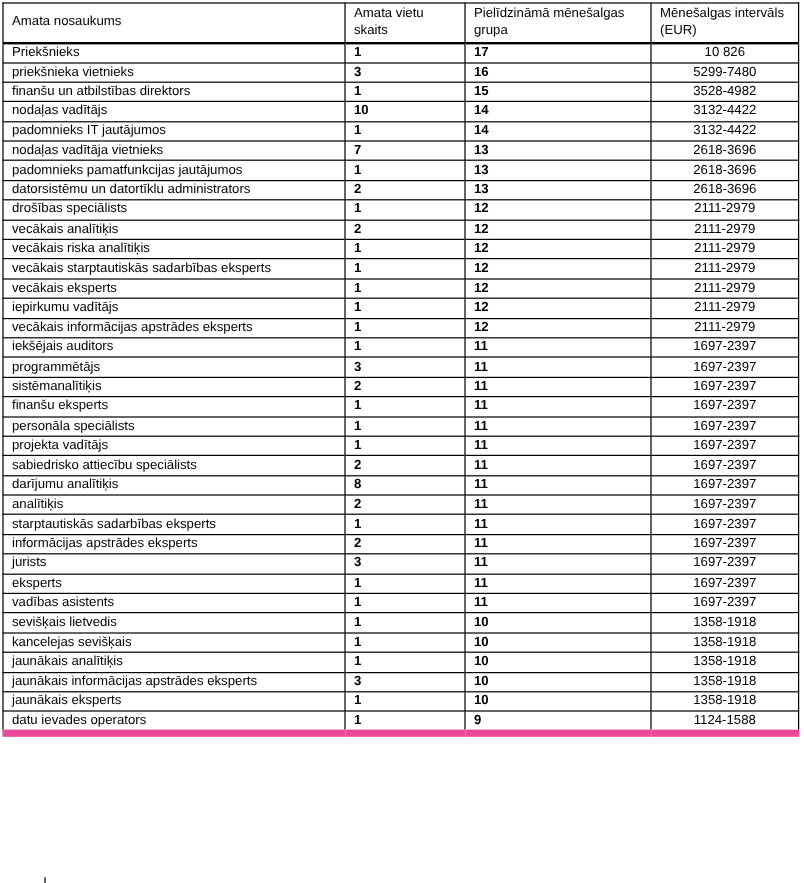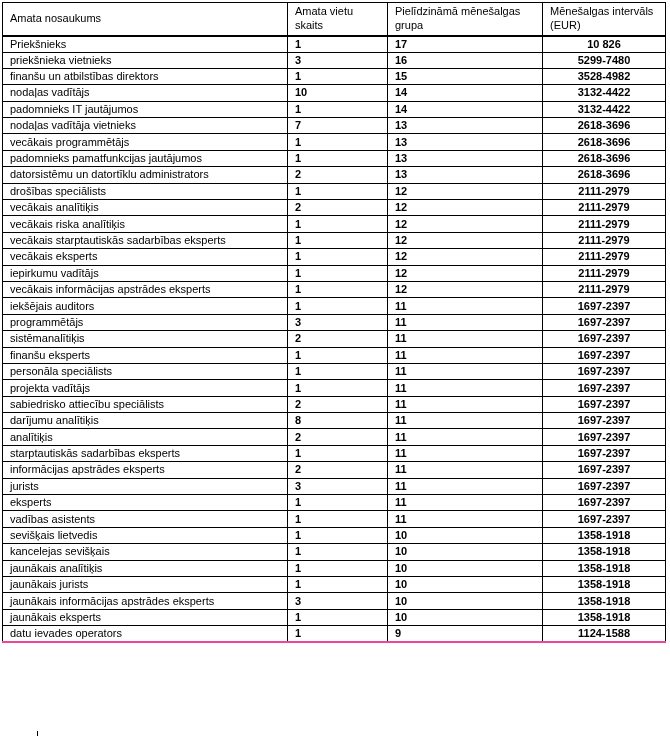--- a/index.html
+++ b/index.html
@@ -54,25 +54,25 @@
     padding: 0 7px;
     white-space: nowrap;
     overflow: hidden;
     vertical-align: middle;
   }
   table.salary tbody td.cell-count,
   table.salary tbody td.cell-group {
     font-weight: 700;
   }
   table.salary tbody td.cell-range {
-    font-weight: 700;
+    font-weight: 400;
     text-align: center;
   }
   table.salary tbody tr:last-child td {
-    border-bottom: 2px solid #ec4899;
+    border-bottom: 6px solid #ec4899;
   }
   
   .continuation-stub {
     position: absolute;
     left: 37px;
     top: 731px;
     width: 1px;
     height: 5px;
     background: #000000;
   }
@@ -127,38 +127,32 @@
           <td class="cell-group">14</td>
           <td class="cell-range">3132-4422</td>
         </tr>
         <tr>
           <td class="cell-position">nodaļas vadītāja vietnieks</td>
           <td class="cell-count">7</td>
           <td class="cell-group">13</td>
           <td class="cell-range">2618-3696</td>
         </tr>
         <tr>
-          <td class="cell-position">vecākais programmētājs</td>
+          <td class="cell-position">padomnieks pamatfunkcijas jautājumos</td>
           <td class="cell-count">1</td>
           <td class="cell-group">13</td>
           <td class="cell-range">2618-3696</td>
         </tr>
         <tr>
-          <td class="cell-position">padomnieks pamatfunkcijas jautājumos</td>
-          <td class="cell-count">1</td>
+          <td class="cell-position">datorsistēmu un datortīklu administrators</td>
+          <td class="cell-count">2</td>
           <td class="cell-group">13</td>
           <td class="cell-range">2618-3696</td>
         </tr>
         <tr>
-          <td class="cell-position">datorsistēmu un datortīklu administrators</td>
-          <td class="cell-count">2</td>
-          <td class="cell-group">13</td>
-          <td class="cell-range">2618-3696</td>
-        </tr>
-        <tr>
           <td class="cell-position">drošības speciālists</td>
           <td class="cell-count">1</td>
           <td class="cell-group">12</td>
           <td class="cell-range">2111-2979</td>
         </tr>
         <tr>
           <td class="cell-position">vecākais analītiķis</td>
           <td class="cell-count">2</td>
           <td class="cell-group">12</td>
           <td class="cell-range">2111-2979</td>
@@ -284,26 +278,20 @@
           <td class="cell-range">1358-1918</td>
         </tr>
         <tr>
           <td class="cell-position">kancelejas sevišķais</td>
           <td class="cell-count">1</td>
           <td class="cell-group">10</td>
           <td class="cell-range">1358-1918</td>
         </tr>
         <tr>
           <td class="cell-position">jaunākais analītiķis</td>
-          <td class="cell-count">1</td>
-          <td class="cell-group">10</td>
-          <td class="cell-range">1358-1918</td>
-        </tr>
-        <tr>
-          <td class="cell-position">jaunākais jurists</td>
           <td class="cell-count">1</td>
           <td class="cell-group">10</td>
           <td class="cell-range">1358-1918</td>
         </tr>
         <tr>
           <td class="cell-position">jaunākais informācijas apstrādes eksperts</td>
           <td class="cell-count">3</td>
           <td class="cell-group">10</td>
           <td class="cell-range">1358-1918</td>
         </tr>

